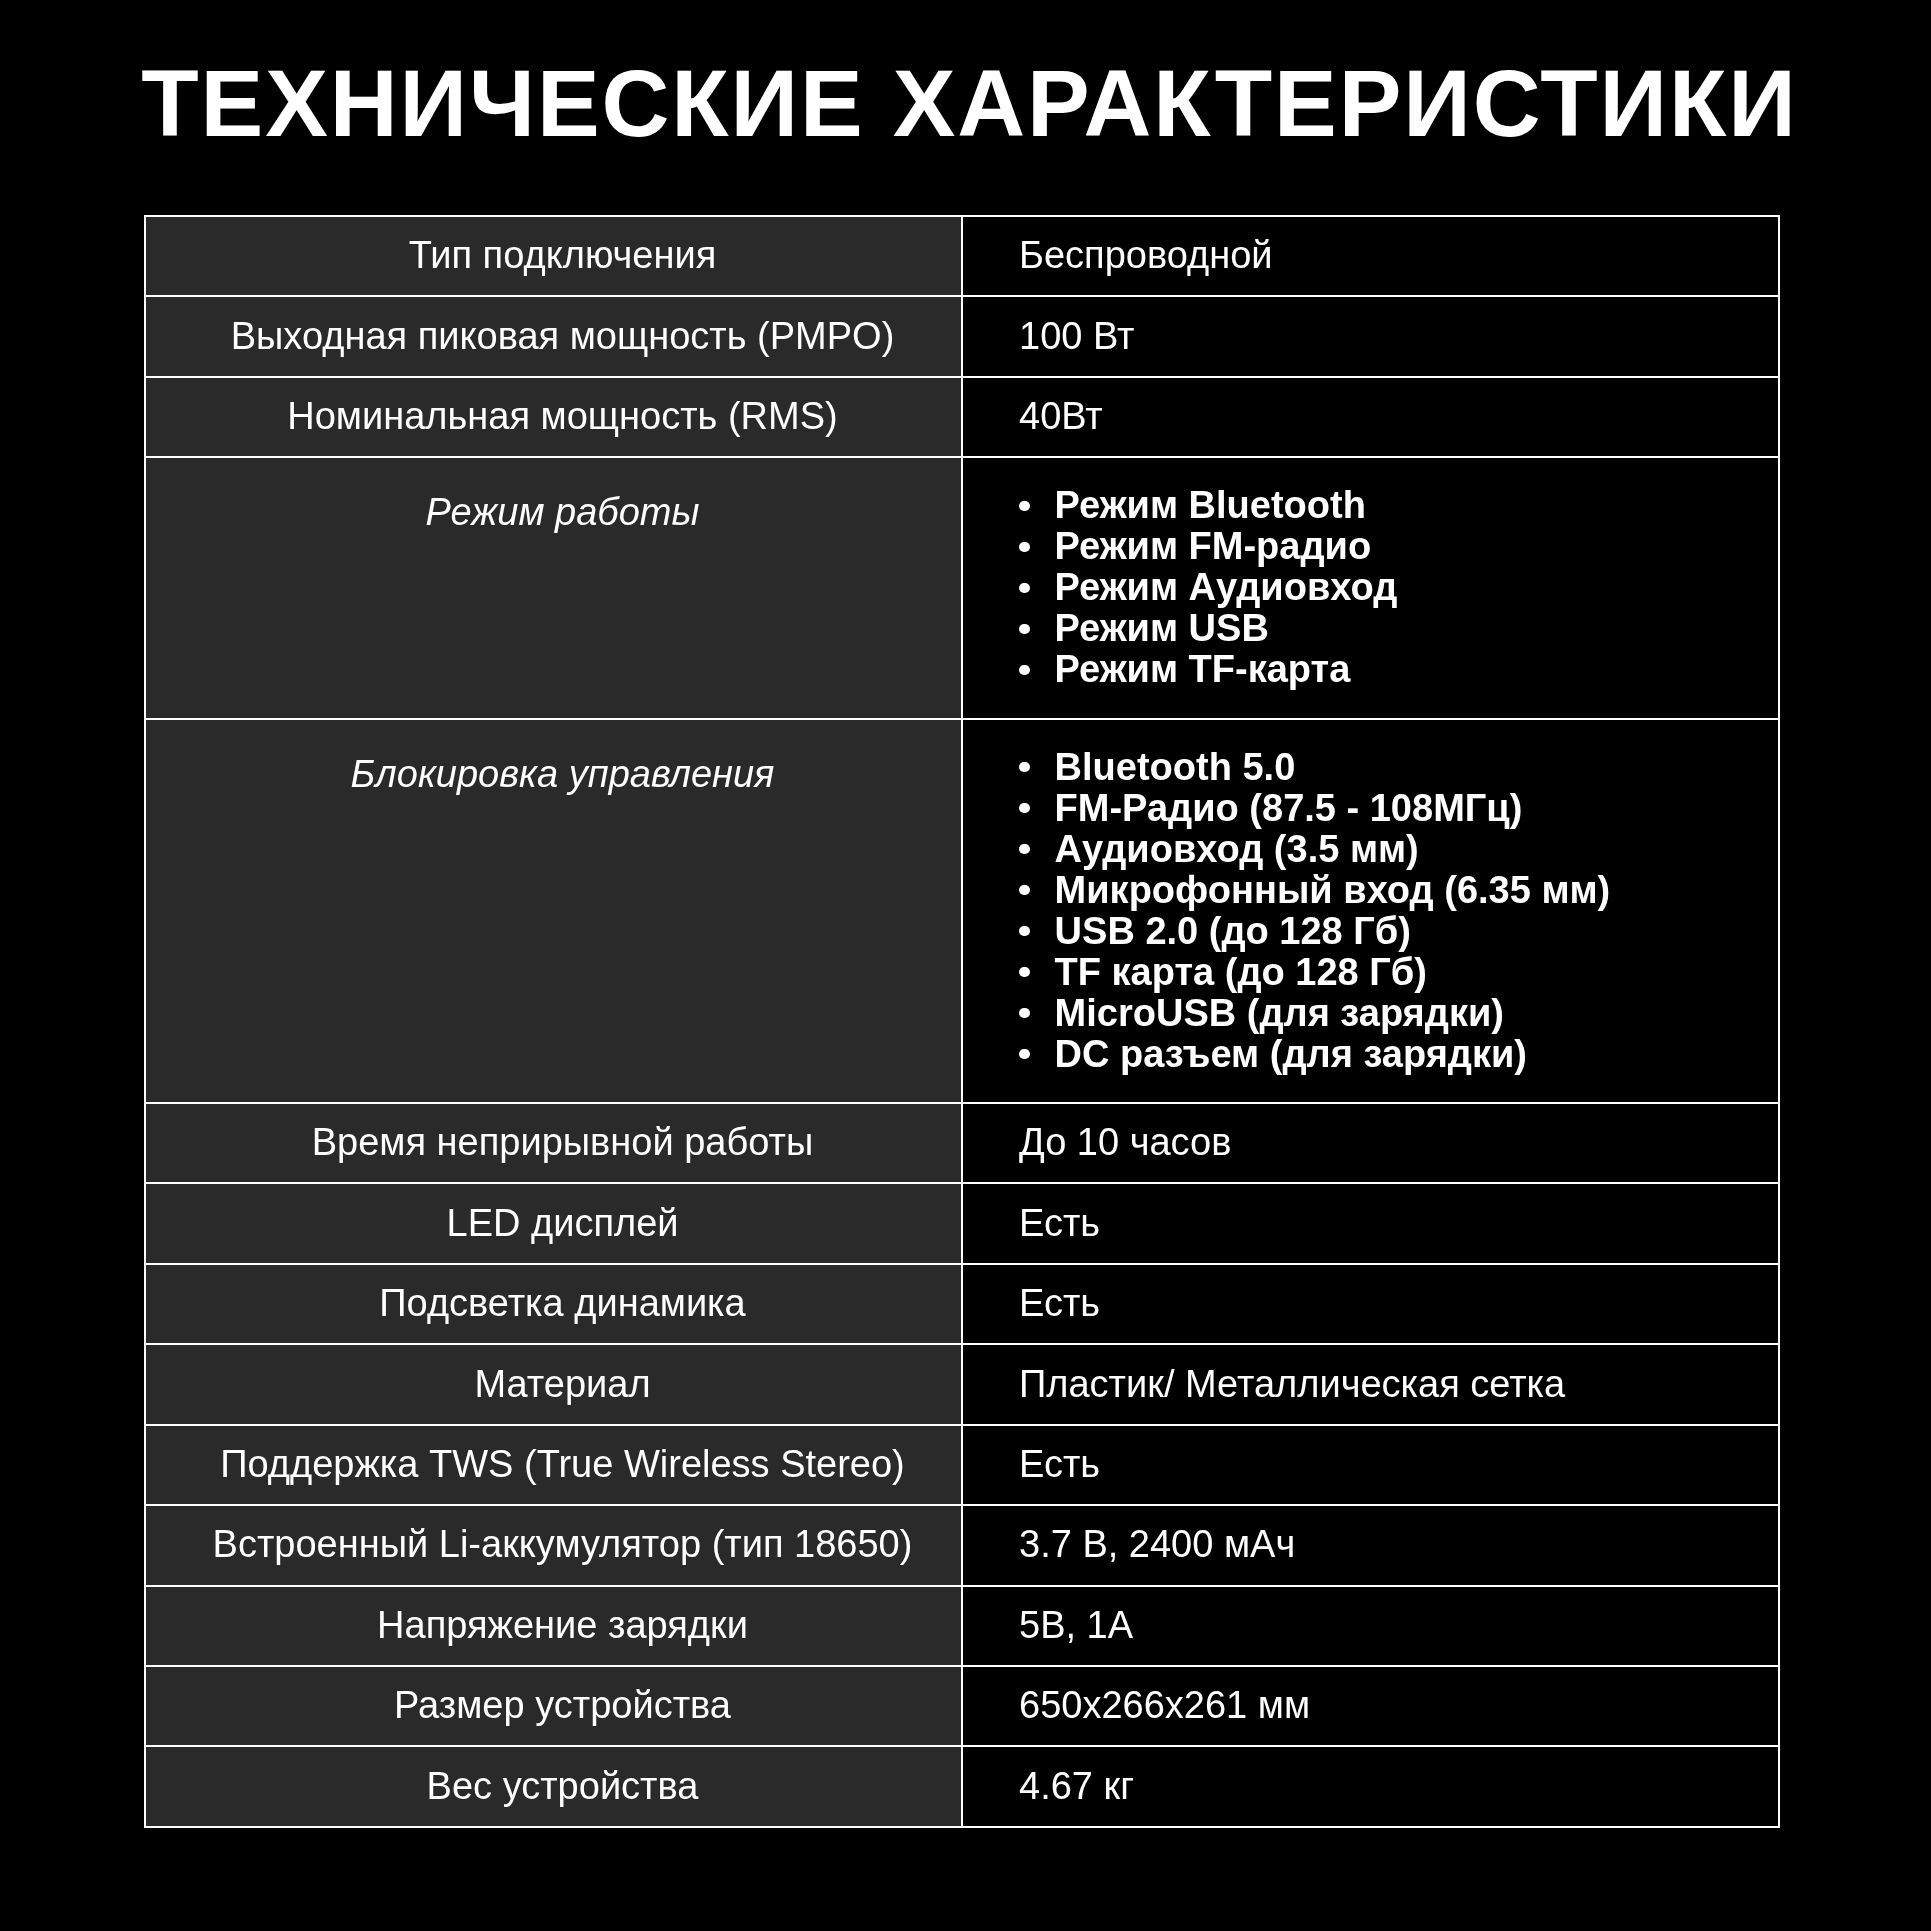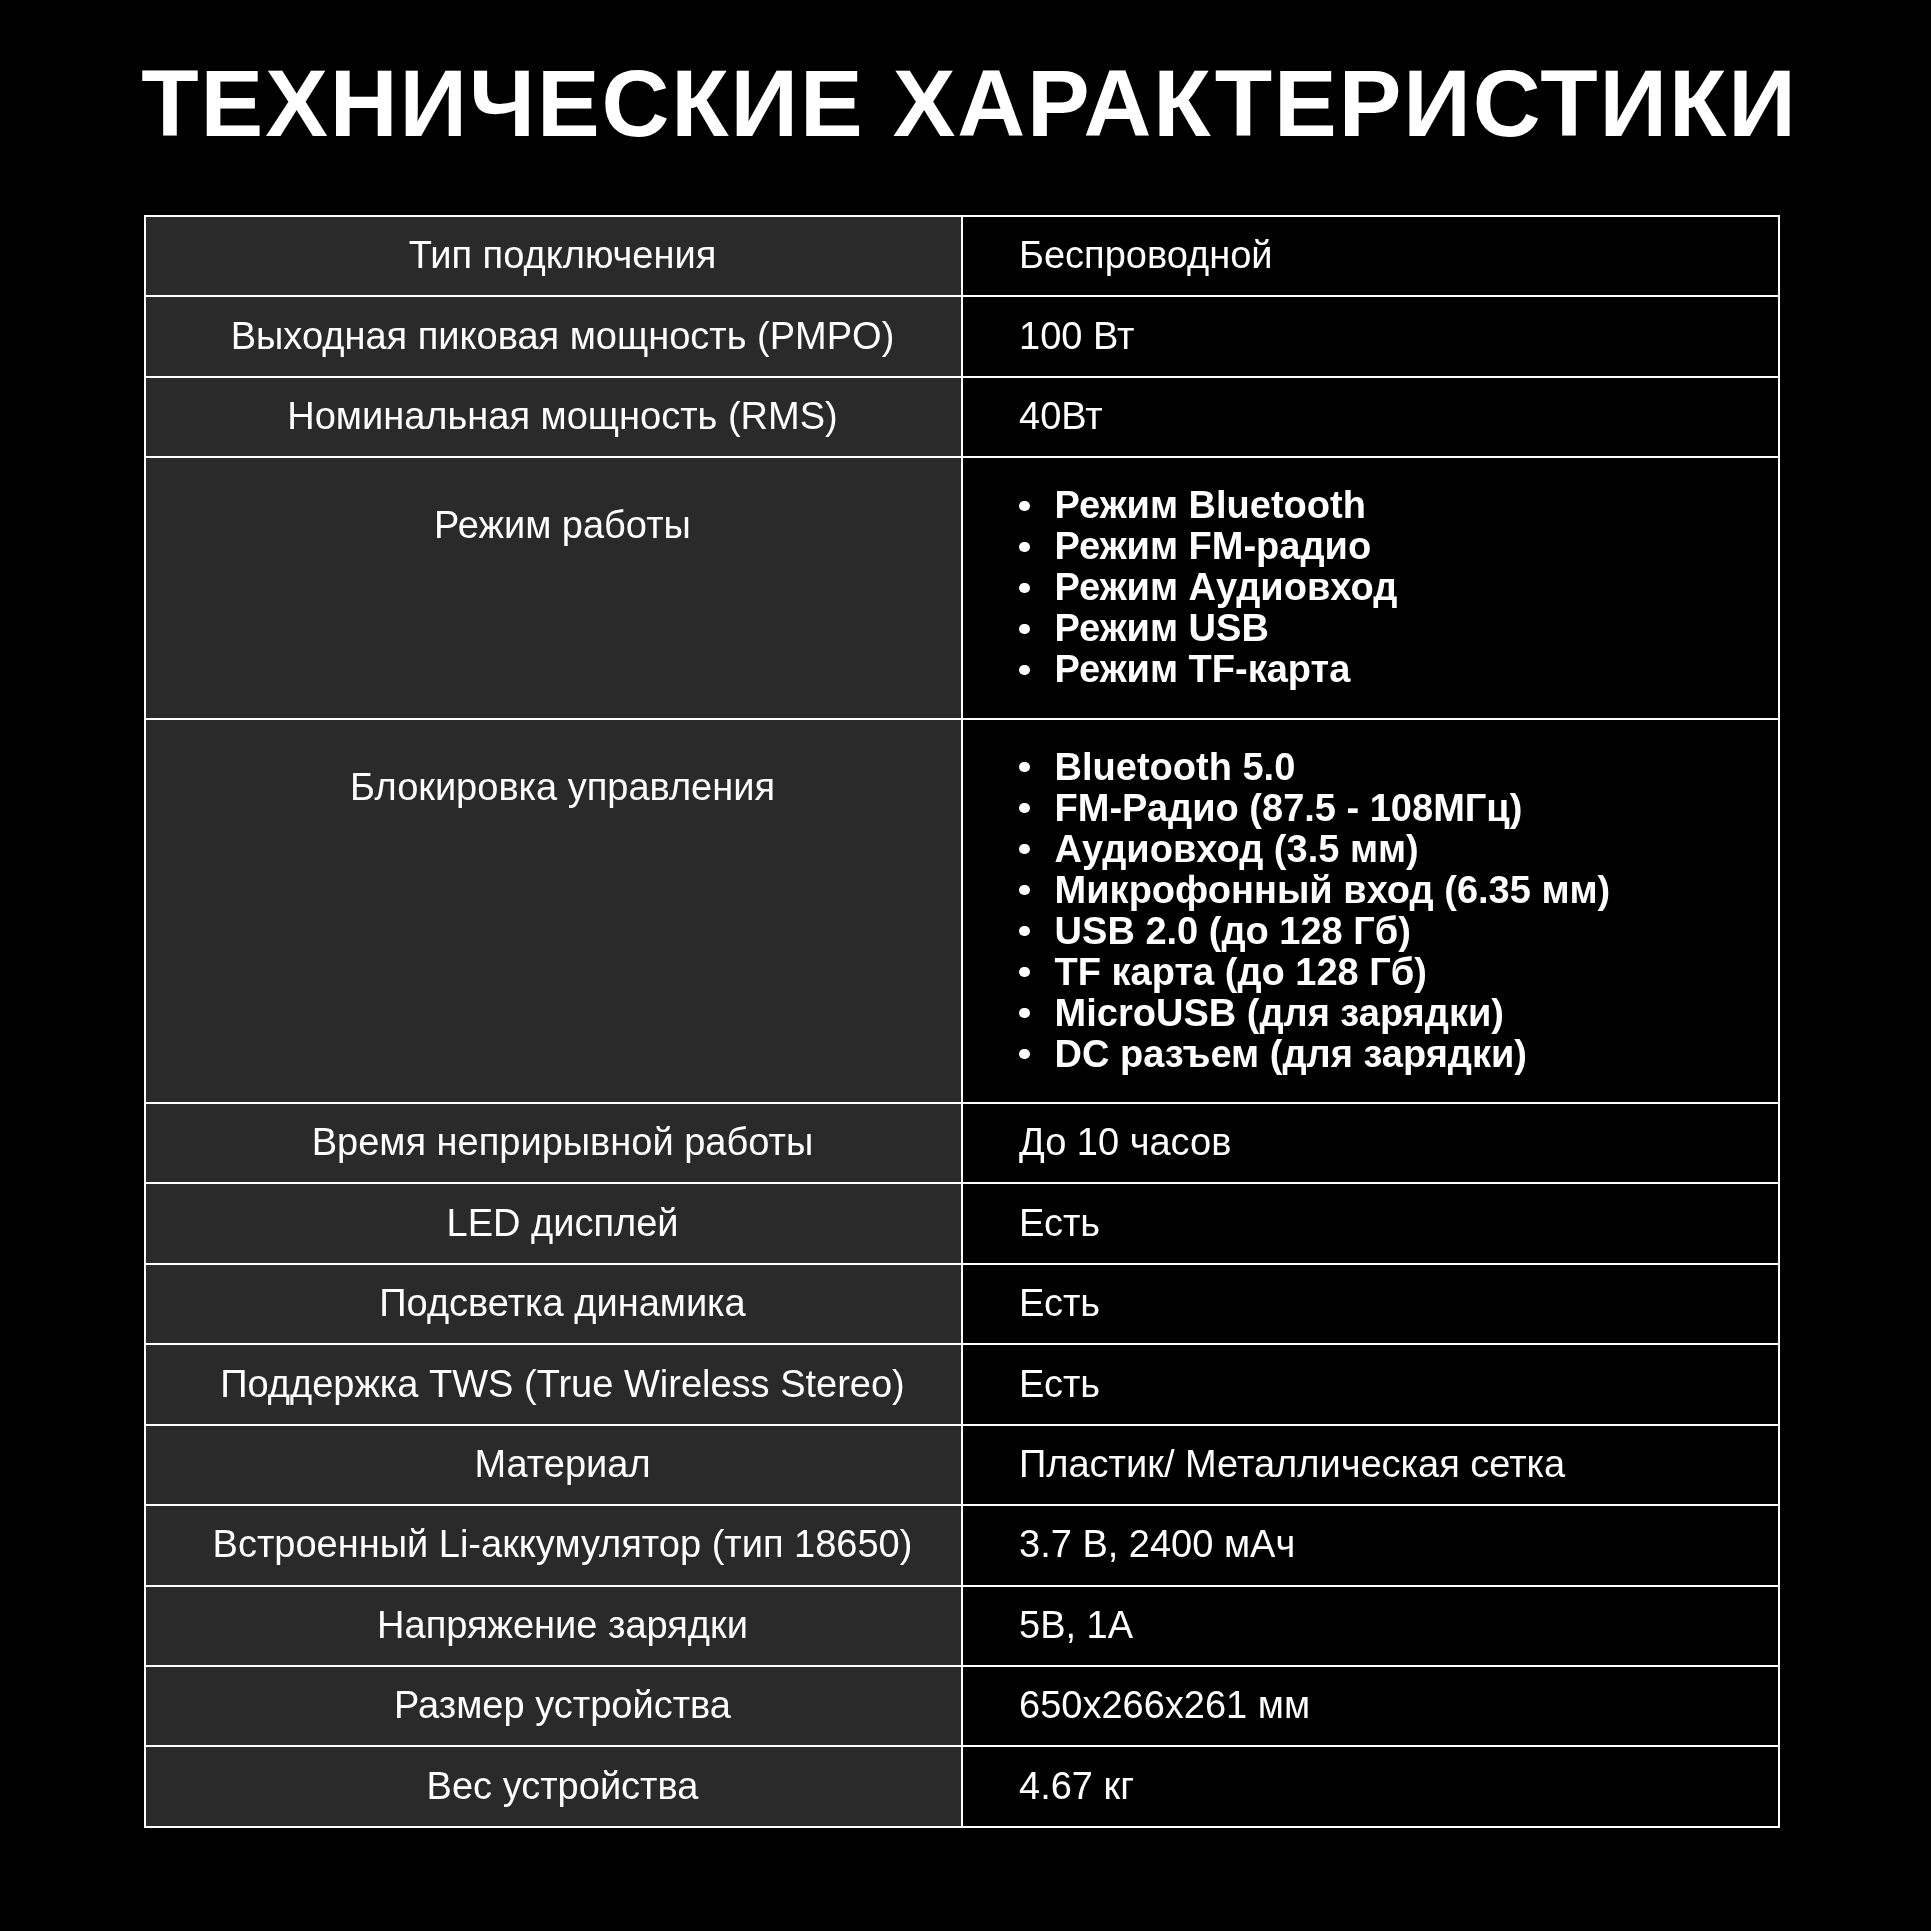--- a/index.html
+++ b/index.html
@@ -51,21 +51,22 @@
     text-align: center;
   }
   .spec-table td.value-cell {
     width: 50%;
     background: var(--value-bg);
     padding: 17.4px 23px 17.4px 56px;
     vertical-align: middle;
   }
   .spec-table tr.multi td.label-cell {
     vertical-align: top;
-    padding-top: 46px;
+    padding-top: 33px;
+    font-style: italic;
   }
   ul.bullet-list {
     list-style: none;
     margin: 9.7px 0;
     padding: 0;
     font-weight: bold;
   }
   ul.bullet-list li {
     display: flex;
     align-items: center;
@@ -171,28 +172,28 @@
       </tr>
       <tr>
         <td class="label-cell">LED дисплей</td>
         <td class="value-cell">Есть</td>
       </tr>
       <tr>
         <td class="label-cell">Подсветка динамика</td>
         <td class="value-cell">Есть</td>
       </tr>
       <tr>
+        <td class="label-cell">Материал</td>
+        <td class="value-cell">Пластик/ Металлическая сетка</td>
+      </tr>
+      <tr>
         <td class="label-cell">Поддержка TWS (True Wireless Stereo)</td>
         <td class="value-cell">Есть</td>
       </tr>
       <tr>
-        <td class="label-cell">Материал</td>
-        <td class="value-cell">Пластик/ Металлическая сетка</td>
-      </tr>
-      <tr>
         <td class="label-cell">Встроенный Li-аккумулятор (тип 18650)</td>
         <td class="value-cell">3.7 В, 2400 мАч</td>
       </tr>
       <tr>
         <td class="label-cell">Напряжение зарядки</td>
         <td class="value-cell">5В, 1А</td>
       </tr>
       <tr>
         <td class="label-cell">Размер устройства</td>
         <td class="value-cell">650х266х261 мм</td>

